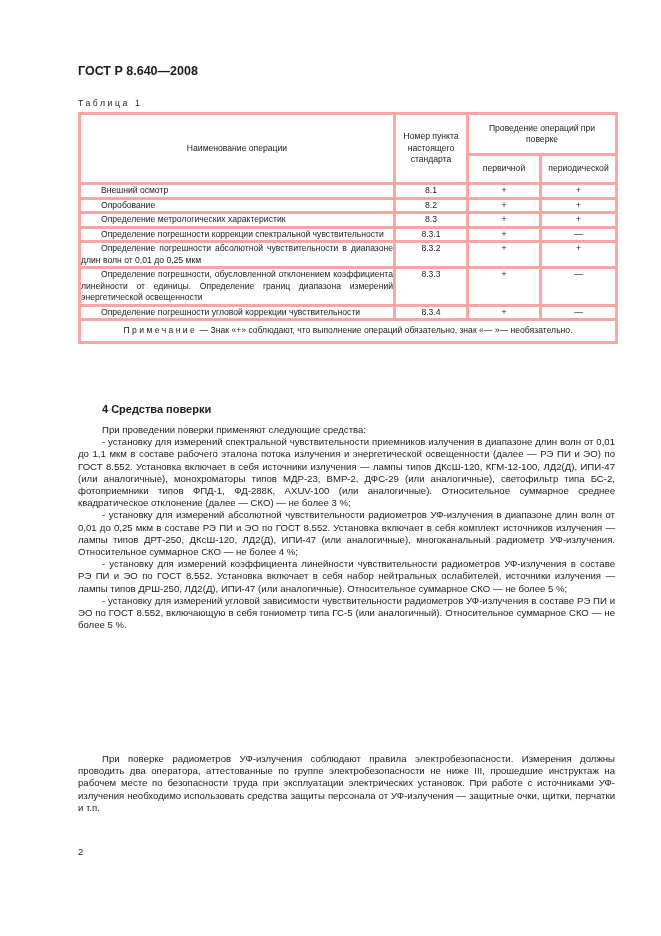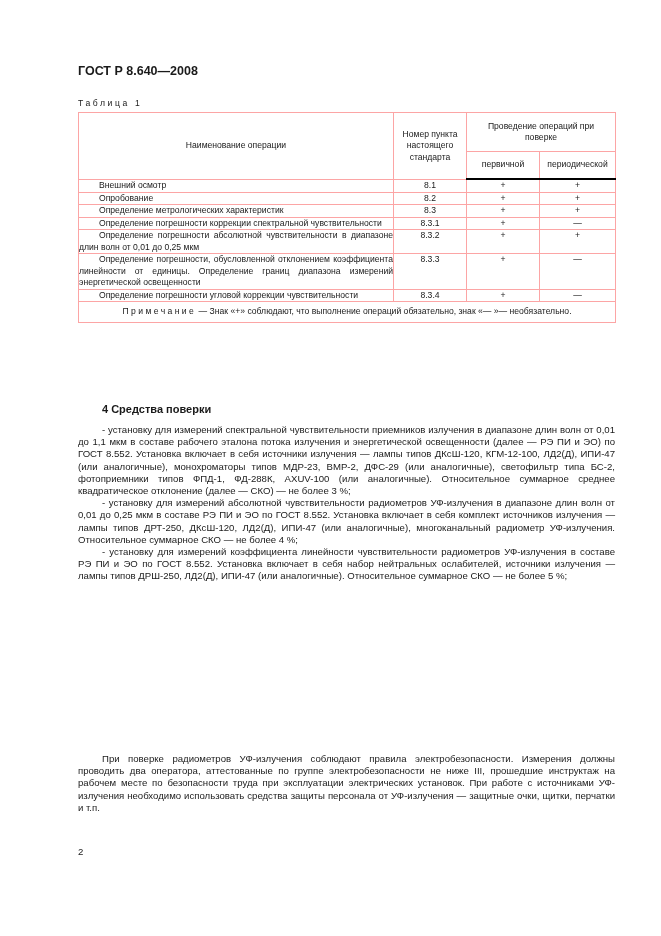--- a/index.html
+++ b/index.html
@@ -14,21 +14,21 @@
   .table-caption {
     position: absolute; left: 78px; top: 98px;
     font-size: 8.6px; letter-spacing: 2.6px;
   }
   table.ops {
     position: absolute; left: 78px; top: 112px;
     width: 537px; border-collapse: collapse; table-layout: fixed;
     font-size: 8.6px; line-height: 11.5px;
   }
   table.ops td, table.ops th {
-    border: 1px solid #fca5a5; padding: 0; font-weight: normal; vertical-align: top; margin-left: 19px;
+    border: 3px solid #fca5a5; padding: 0; font-weight: normal; vertical-align: top; margin-left: 19px;
   }
   table.ops th { vertical-align: middle; text-align: center; }
   table.ops col.c1 { width: 315px; }
   table.ops col.c2 { width: 73px; }
   table.ops col.c3 { width: 73px; }
   table.ops col.c4 { width: 76px; }
   tr.h1 th { height: 38px; }
   tr.h2 th { height: 26px; }
   tr.h2 th, tr.h1 th.rowspan { border-bottom: 2.5px solid #000; }
   th.name-col { border-bottom: 2.5px solid #000; }
@@ -125,23 +125,25 @@
       <td class="mark">—</td>
     </tr>
     <tr class="r-note">
       <td colspan="4"><span class="spaced">Примечание</span><span> — Знак «+» соблюдают, что выполнение операций обязательно, знак «— »— необязательно.</span></td>
     </tr>
   </tbody>
 </table>
 
 <div class="section sec4">
   <h2>4  Средства поверки</h2>
+  <p>При проведении поверки применяют следующие средства:</p>
   <p>- установку для измерений спектральной чувствительности приемников излучения в диапазоне длин волн от 0,01 до 1,1 мкм в составе рабочего эталона потока излучения и энергетической освещенности (далее — РЭ ПИ и ЭО) по ГОСТ 8.552. Установка включает в себя источники излучения — лампы типов ДКсШ-120, КГМ-12-100, ЛД2(Д), ИПИ-47 (или аналогичные), монохроматоры типов МДР-23, ВМР-2, ДФС-29 (или аналогичные), светофильтр типа БС-2, фотоприемники типов ФПД-1, ФД-288К, AXUV-100 (или аналогичные). Относительное суммарное среднее квадратическое отклонение (далее — СКО) — не более 3 %;</p>
   <p>- установку для измерений абсолютной чувствительности радиометров УФ-излучения в диапазоне длин волн от 0,01 до 0,25 мкм в составе РЭ ПИ и ЭО по ГОСТ 8.552. Установка включает в себя комплект источников излучения — лампы типов ДРТ-250, ДКсШ-120, ЛД2(Д), ИПИ-47 (или аналогичные), многоканальный радиометр УФ-излучения. Относительное суммарное СКО — не более 4 %;</p>
   <p>- установку для измерений коэффициента линейности чувствительности радиометров УФ-излучения в составе РЭ ПИ и ЭО по ГОСТ 8.552. Установка включает в себя набор нейтральных ослабителей, источники излучения — лампы типов ДРШ-250, ЛД2(Д), ИПИ-47 (или аналогичные). Относительное суммарное СКО — не более 5 %;</p>
+  <p>- установку для измерений угловой зависимости чувствительности радиометров УФ-излучения в составе РЭ ПИ и ЭО по ГОСТ 8.552, включающую в себя гониометр типа ГС-5 (или аналогичный). Относительное суммарное СКО — не более 5 %.</p>
 </div>
 
 <div class="section sec5">
 </div>
 
 <div class="section sec6">
   <p>При поверке радиометров УФ-излучения соблюдают правила электробезопасности. Измерения должны проводить два оператора, аттестованные по группе электробезопасности не ниже III, прошедшие инструктаж на рабочем месте по безопасности труда при эксплуатации электрических установок. При работе с источниками УФ-излучения необходимо использовать средства защиты персонала от УФ-излучения — защитные очки, щитки, перчатки и т.п.</p>
 </div>
 
 <div class="page-num">2</div>

